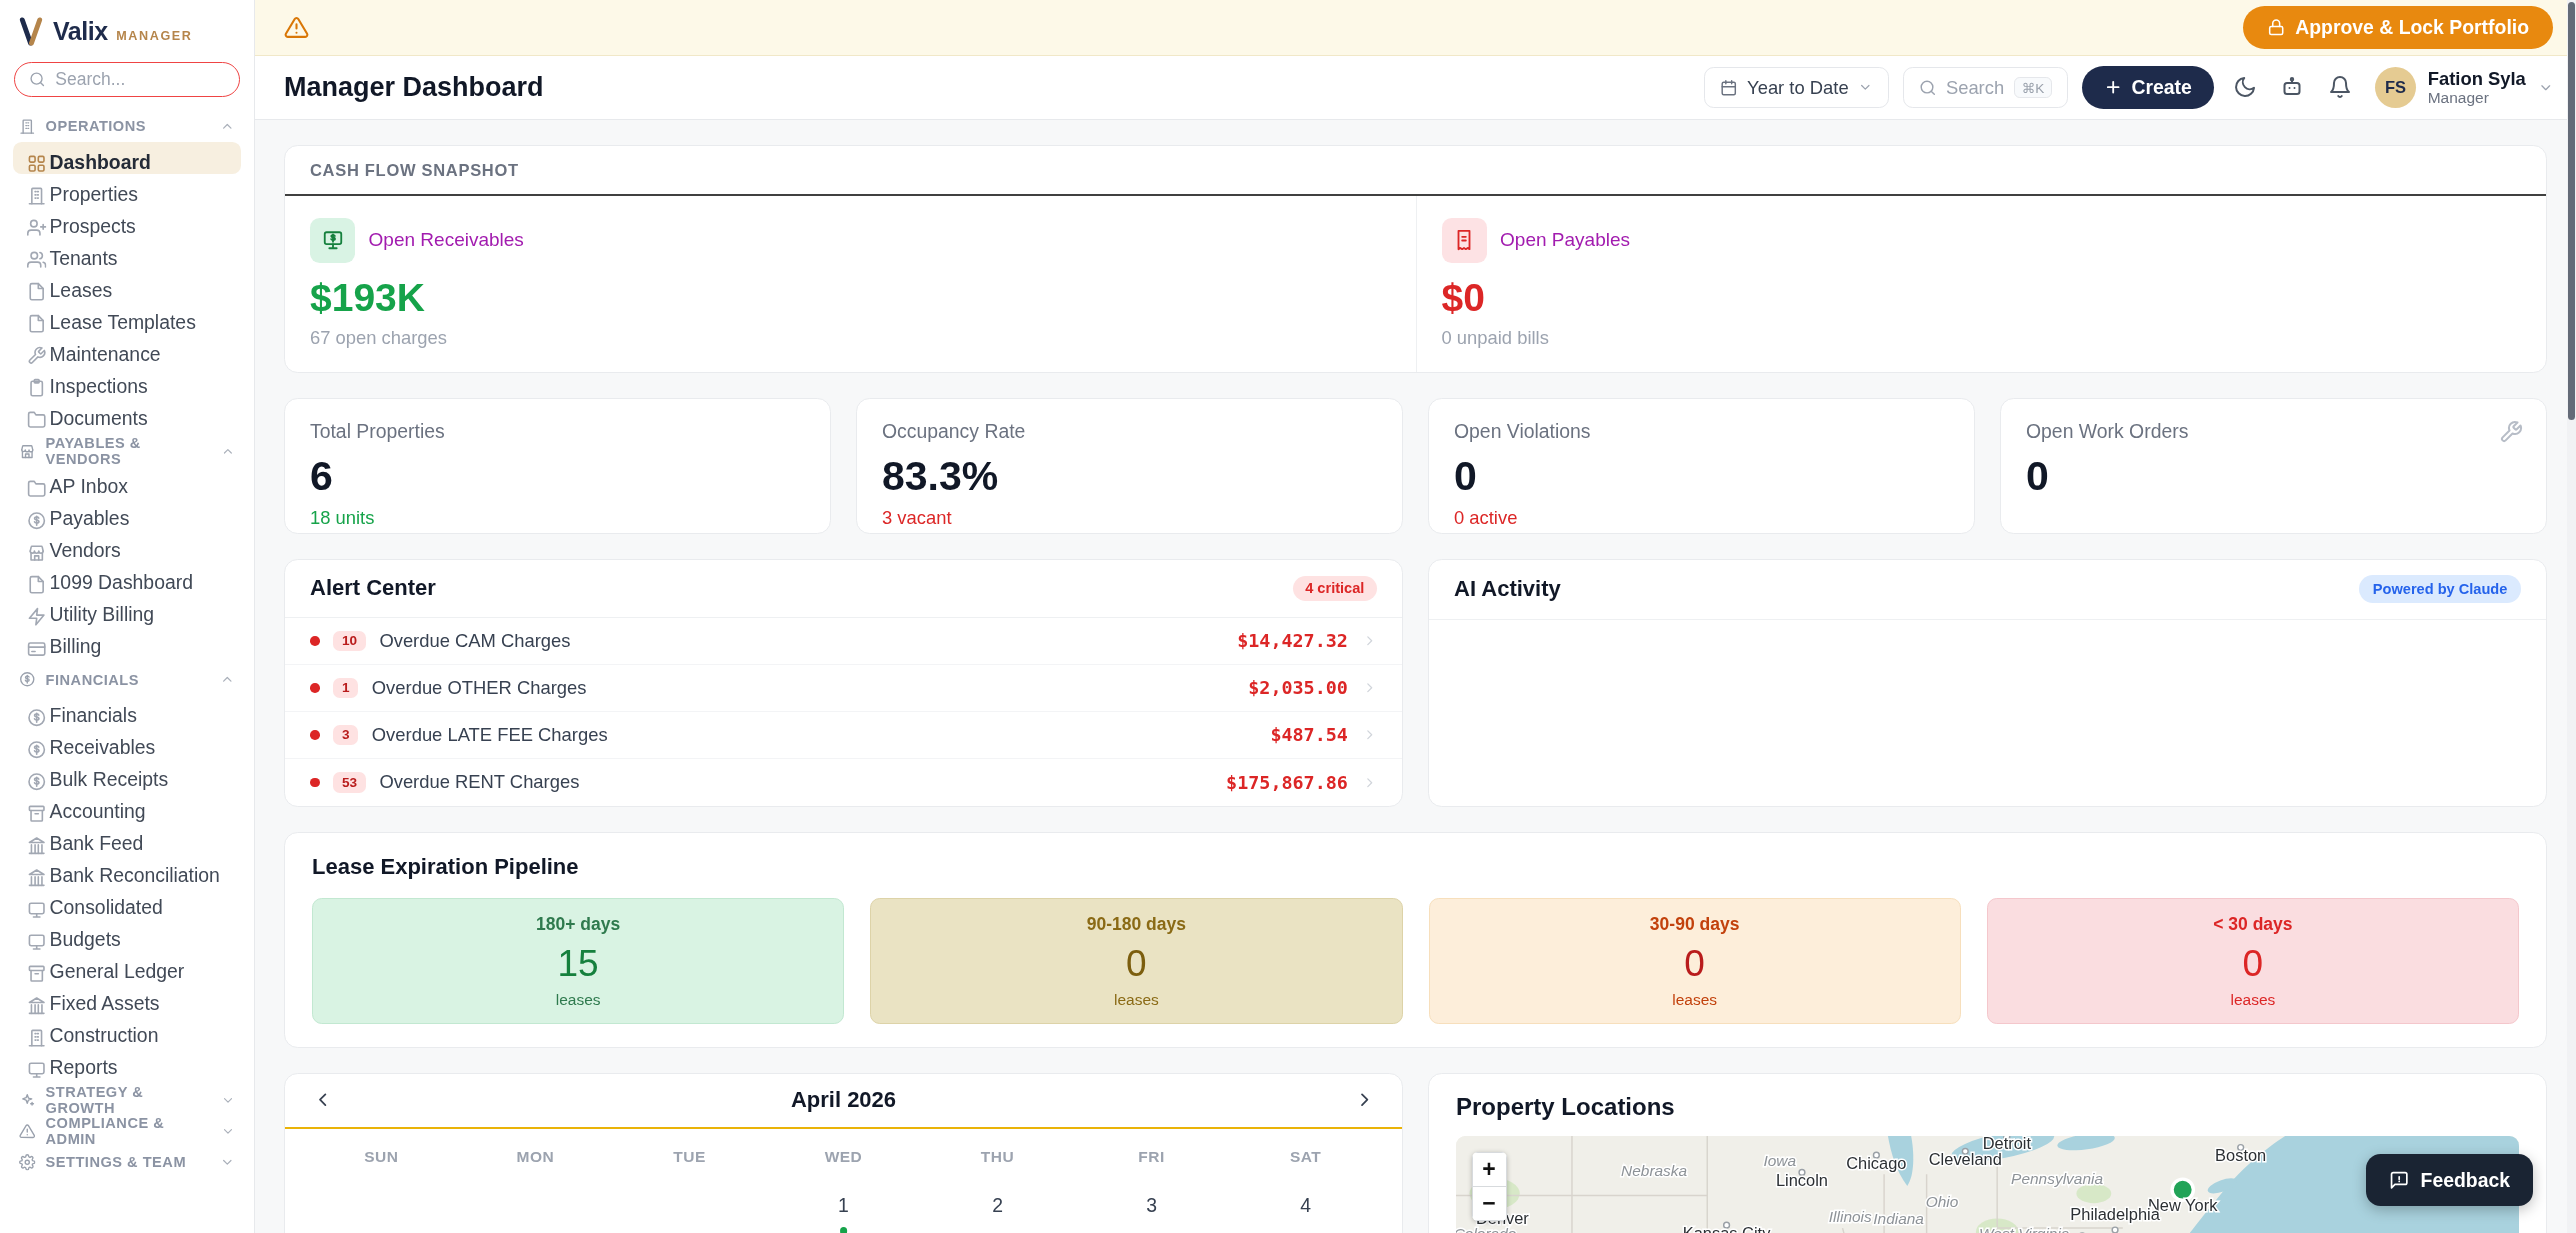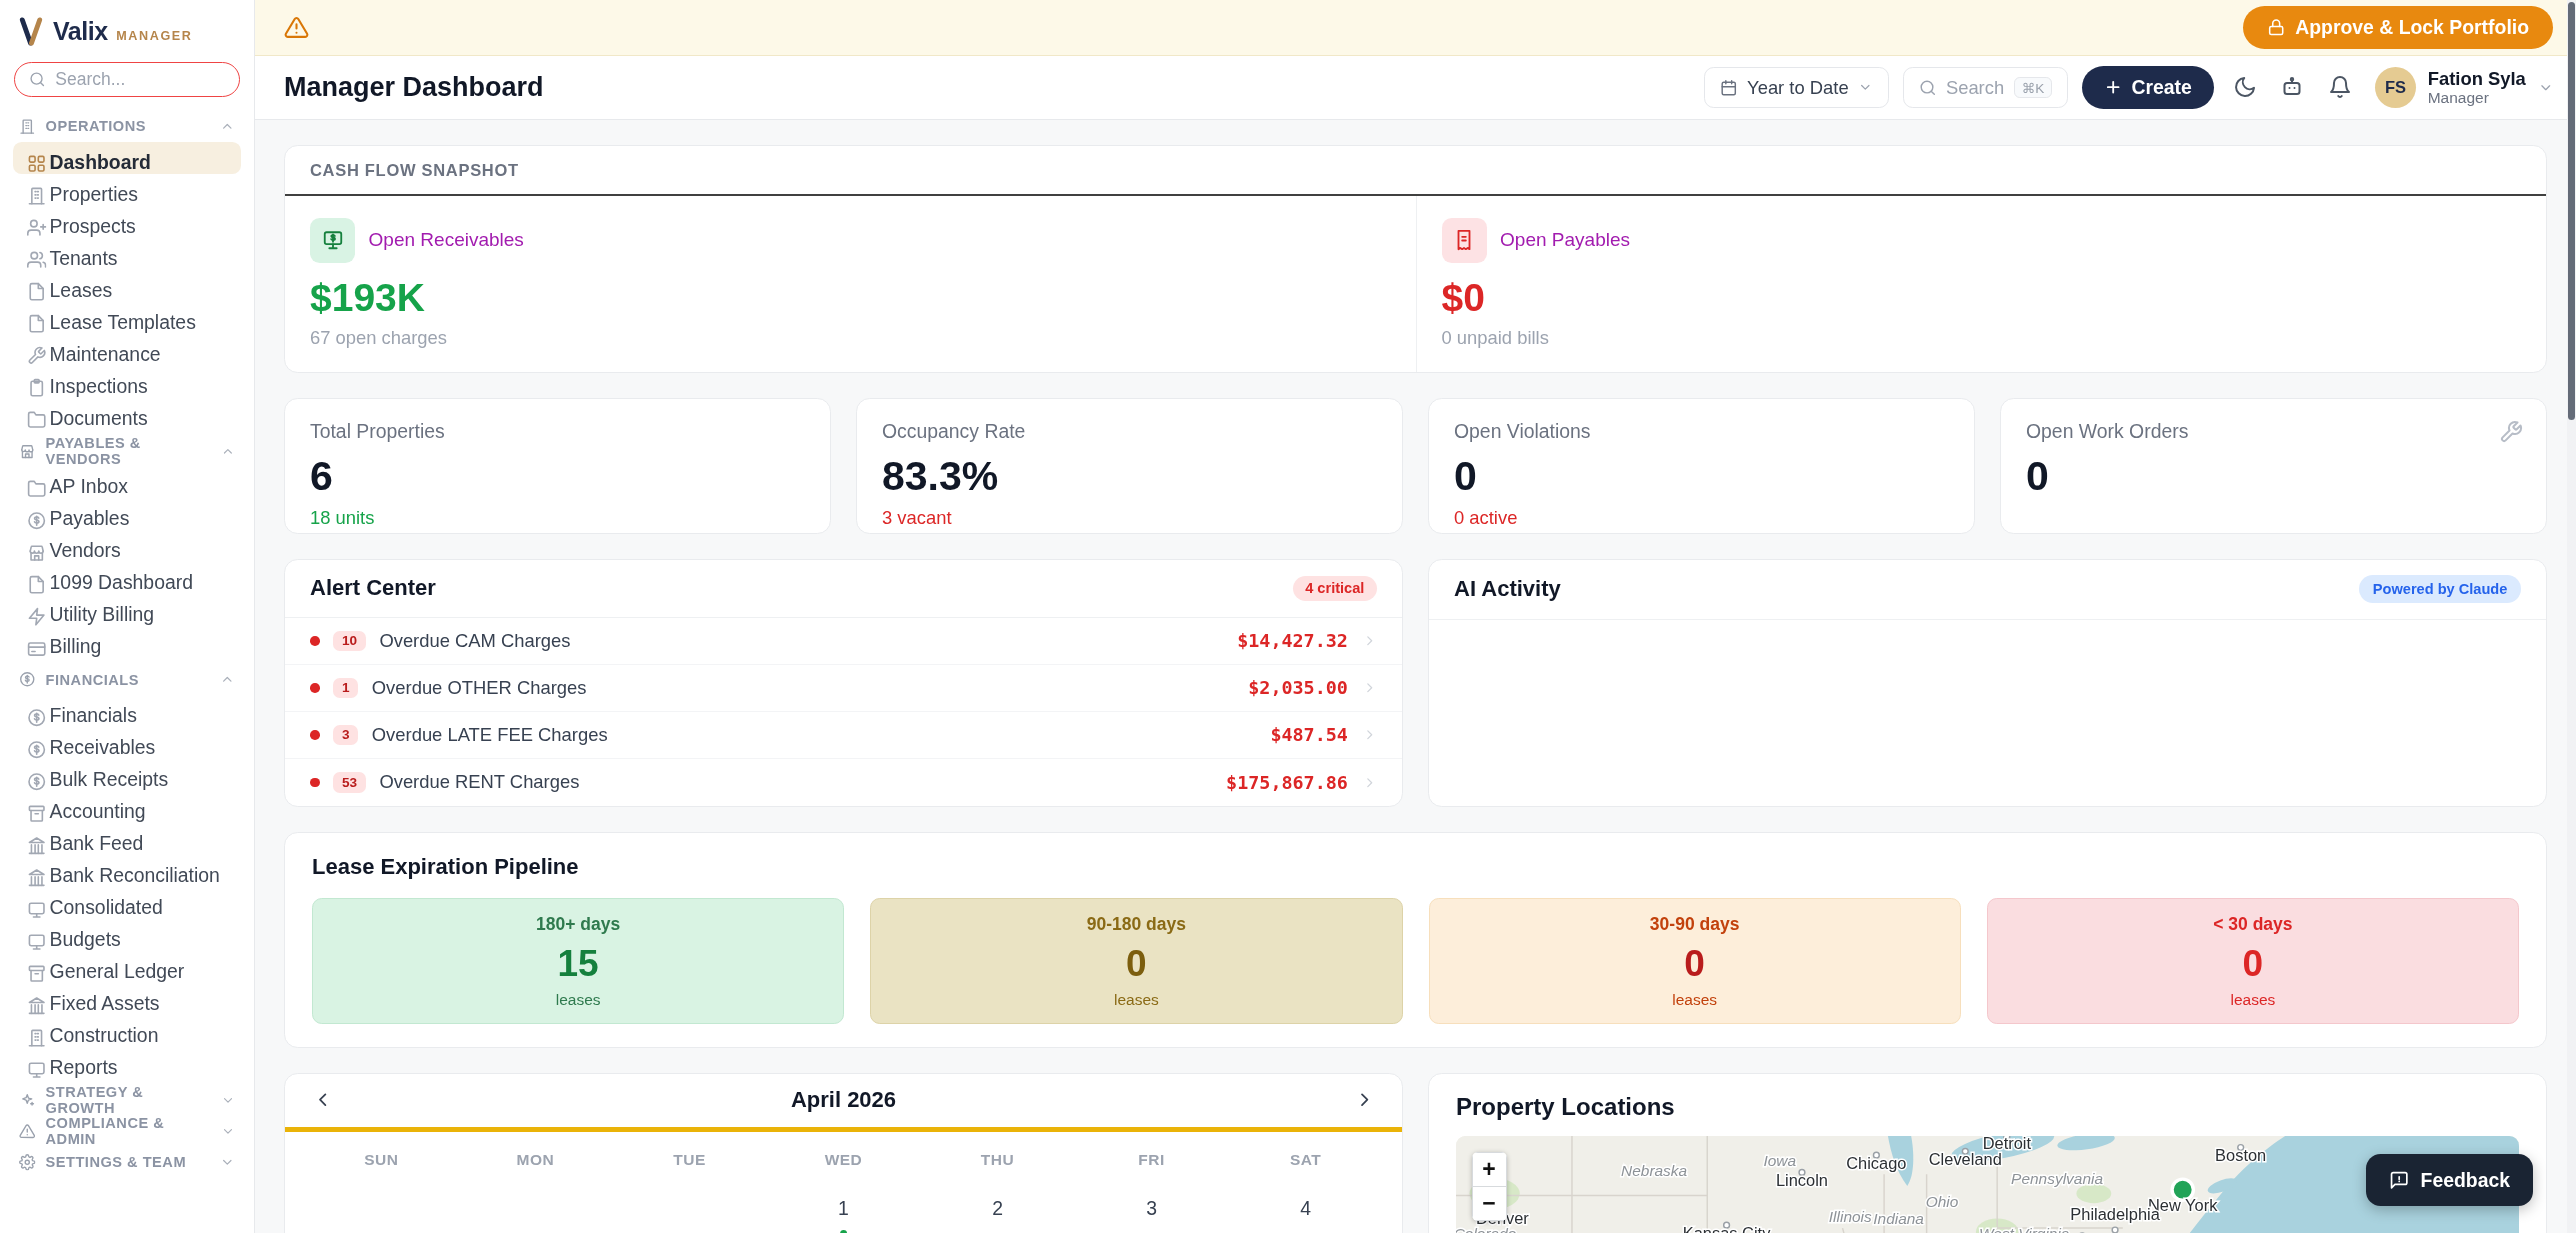--- a/index.html
+++ b/index.html
@@ -96,30 +96,30 @@
   .alert-amount { margin-left:auto; font-family:"DejaVu Sans Mono", monospace; font-size:18.4px; font-weight:700; color:#dc2626; }
   .alert-chev { width:15.5px; height:15.5px; color:#d1d5db; flex-shrink:0; }
   .ai-panel { display:flex; flex-direction:column; }
 
   
   .pipeline { padding:21.4px 27px 23px; }
   .pipeline-title { font-size:22px; font-weight:700; color:#111827; margin-bottom:17.5px; }
   .pipeline-grid { display:grid; grid-template-columns:repeat(4,1fr); gap:26px; }
   .bucket { border-radius:9.7px; border:1px solid transparent; padding:15.5px 0 13.6px; text-align:center; }
   .b-range { font-size:17.5px; font-weight:600; }
-  .b-count { font-size:37px; font-weight:700; margin:7.8px 0 5.8px; }
+  .b-count { font-size:37px; font-weight:400; margin:7.8px 0 5.8px; }
   .b-unit { font-size:15.5px; }
   .bucket.green  { background:#d9f3e3; border-color:#c2e8d1; color:#2f7a4e; } .bucket.green .b-count { color:#15803d; }
   .bucket.khaki  { background:#eae3c3; border-color:#ddd3a8; color:#8a6a15; } .bucket.khaki .b-count { color:#7c5e0e; }
   .bucket.orange { background:#fdeeda; border-color:#f7dfbc; color:#c2410c; } .bucket.orange .b-count { color:#b91c1c; }
   .bucket.red    { background:#fadde0; border-color:#f4c7cc; color:#dc2626; } .bucket.red .b-count { color:#dc2626; }
 
   
   .row-3 { display:grid; grid-template-columns:1fr 1fr; gap:25px; height:418px; flex-shrink:0; }
-  .calendar-header { display:flex; align-items:center; padding:13.6px 27px; border-bottom:5px solid #eab308; }
+  .calendar-header { display:flex; align-items:center; padding:13.6px 27px; border-bottom:2px solid #eab308; }
   .cal-chev { width:21.4px; height:21.4px; color:#374151; cursor:pointer; flex-shrink:0; }
   .cal-month { flex:1; text-align:center; font-size:22px; font-weight:700; color:#111827; }
   .cal-grid { display:grid; grid-template-columns:repeat(7,1fr); padding:9.7px 19.4px 0; }
   .cal-wd { text-align:center; font-size:15.5px; font-weight:600; color:#9ca3af; letter-spacing:0.5px; padding:9.7px 0 13.6px; }
   .cal-cell { height:62px; display:flex; align-items:flex-start; justify-content:center; padding-top:5.8px; position:relative; }
   .cal-cell .num { width:39px; height:39px; display:flex; align-items:center; justify-content:center; border-radius:50%; font-size:19.4px; color:#374151; }
   .cal-cell .dot { position:absolute; top:47px; left:50%; transform:translateX(-50%); width:7.8px; height:7.8px; border-radius:50%; background:#16a34a; }
   .map-card { padding:19.4px 27px 27px; display:flex; flex-direction:column; }
   .map-title { font-size:24px; font-weight:700; color:#111827; margin-bottom:15.5px; }
   .map-box { position:relative; flex:1; border-radius:9.7px; overflow:hidden; background:#f0efe9; }

